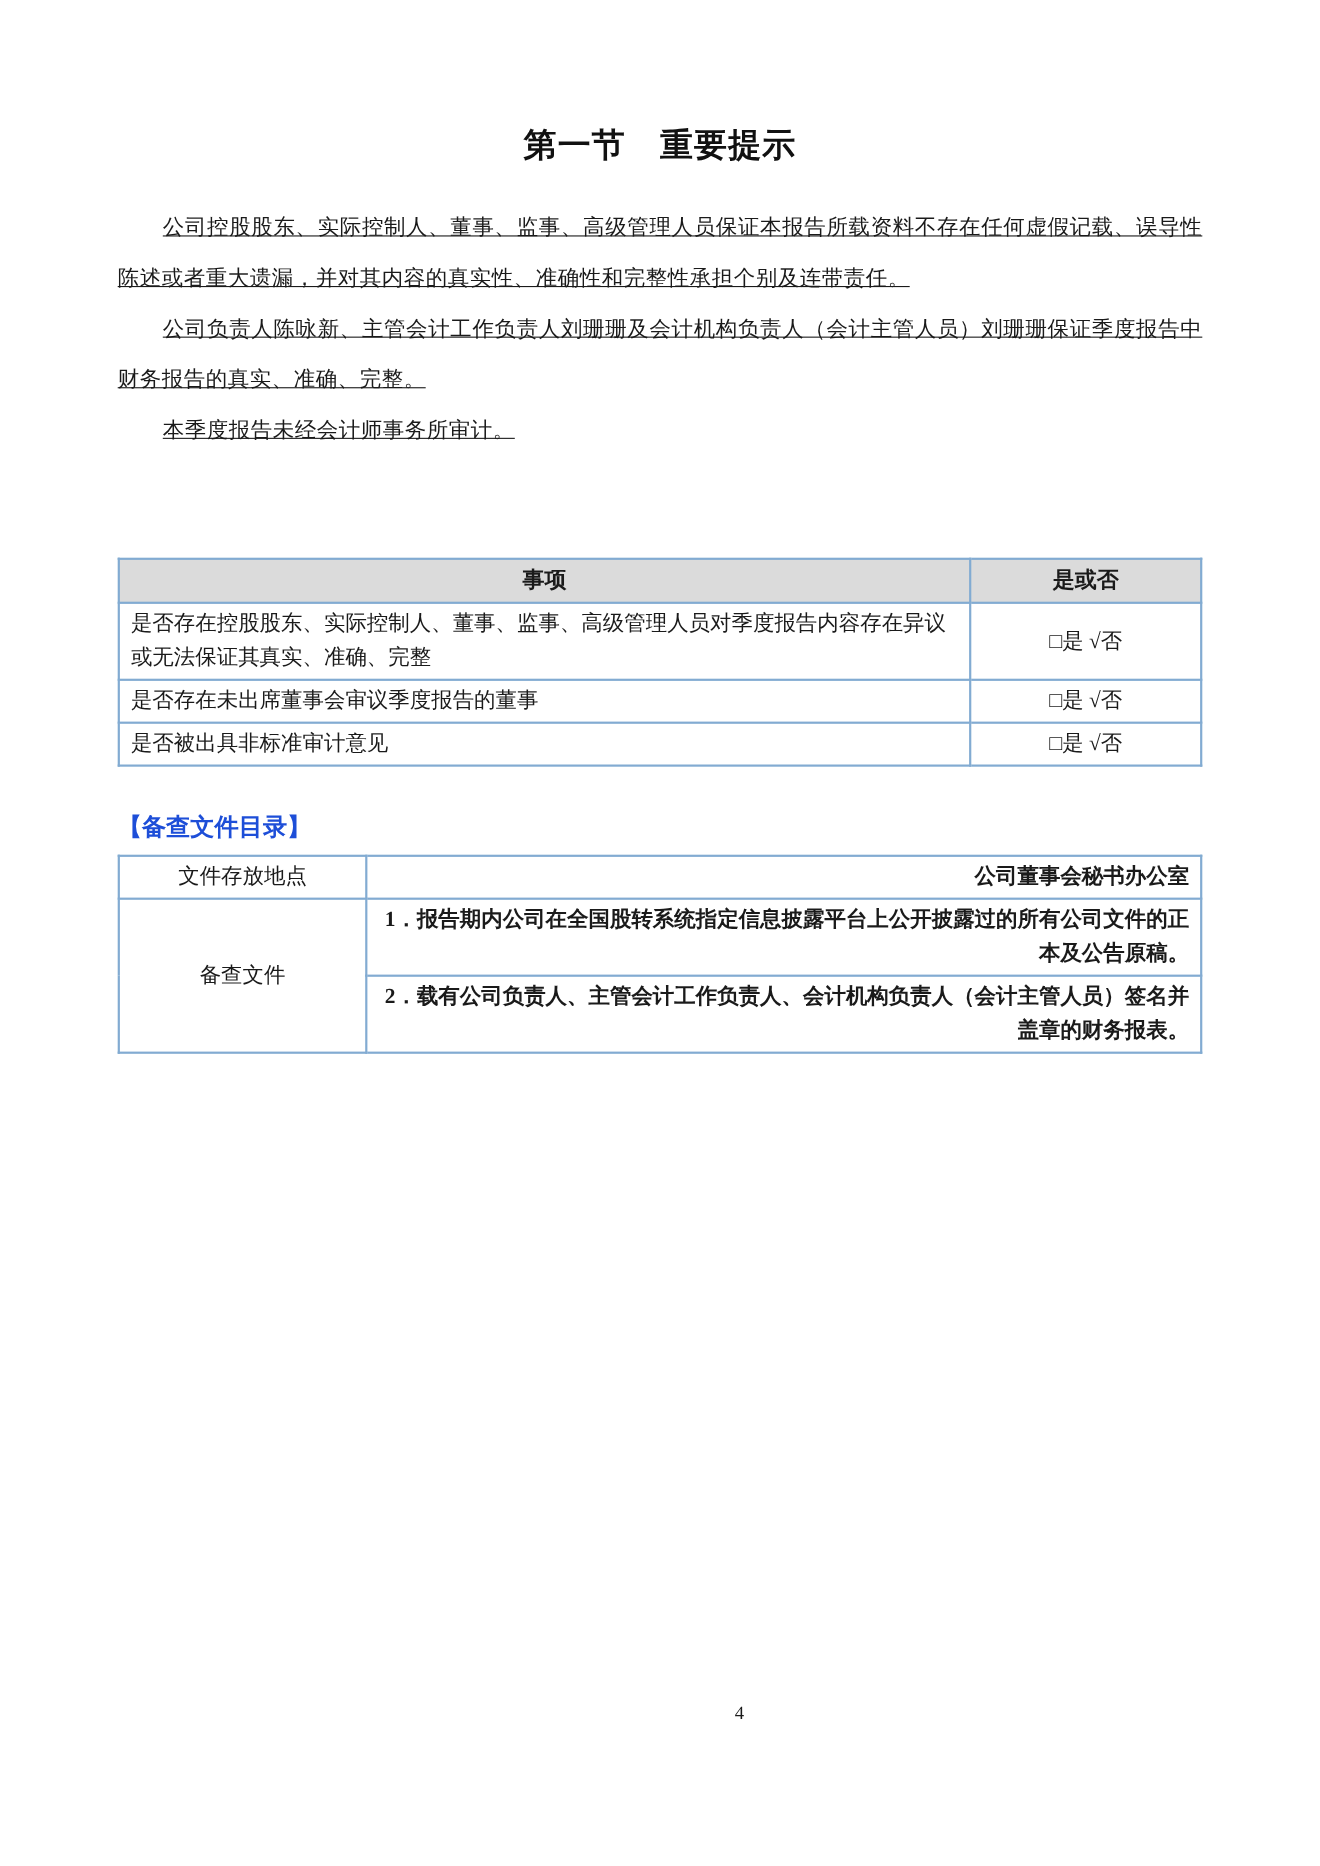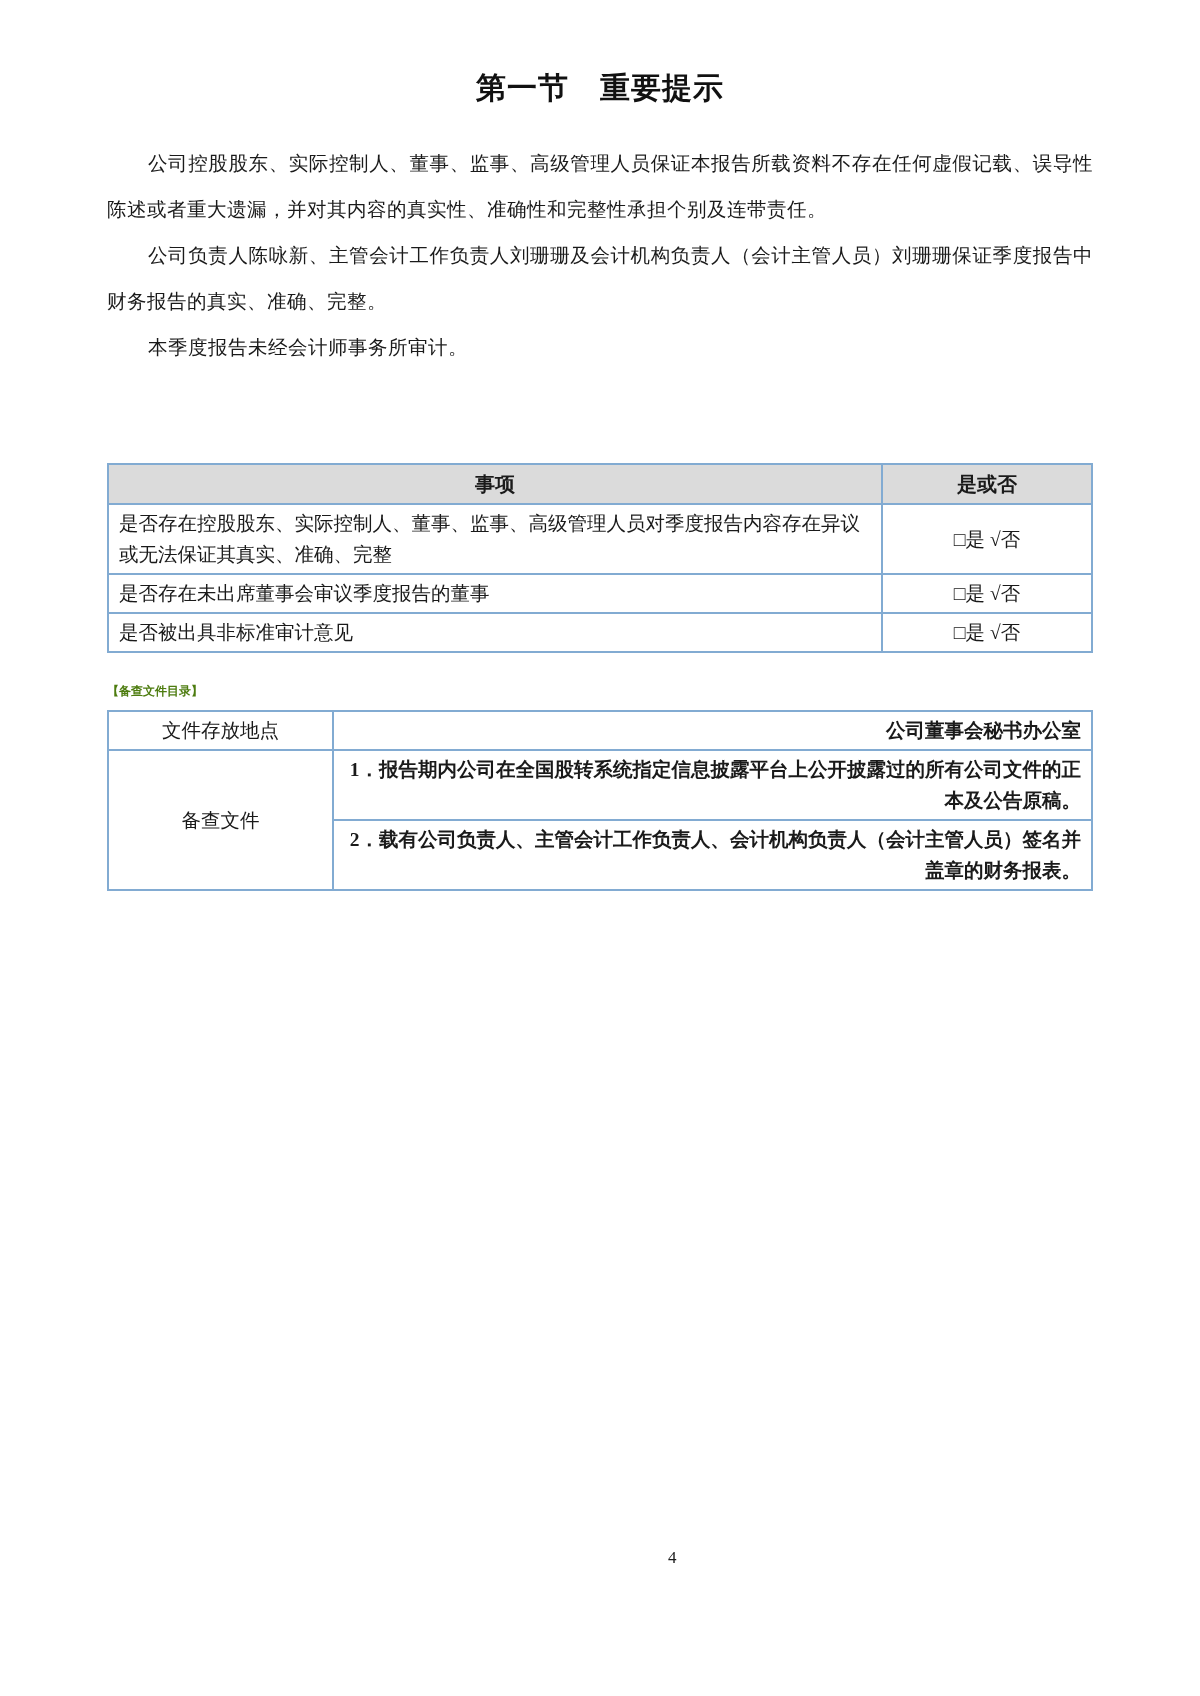--- a/index.html
+++ b/index.html
@@ -14,29 +14,29 @@
     color: #1a1a1a;
     overflow: hidden;
   }
   .content {
     position: absolute;
     left: 107px;
     top: 0;
     width: 986px;
   }
   .doc-title {
-    margin-top: 68px;
+    margin-top: 112px;
     text-align: center;
     font-family: "Liberation Sans", "DejaVu Sans", sans-serif;
     font-weight: bold;
     font-size: 30px;
     letter-spacing: 1px;
     color: #111111;
   }
-  .paragraphs { margin-top: 32px; }
+  .paragraphs { margin-top: 32px; text-decoration: underline; }
   .paragraphs p {
     font-size: 19.5px;
     line-height: 46px;
     text-align: justify;
     text-indent: 41px;
     letter-spacing: 0.5px;
   }
   table {
     width: 100%;
     border-collapse: collapse;
@@ -56,25 +56,25 @@
     font-weight: bold;
     font-size: 20px;
     text-align: center;
     height: 40px;
   }
   .items-table td.item-cell { text-align: left; }
   .items-table td.answer-cell { text-align: center; }
   .items-table .col-answer { width: 210px; }
   .items-table tbody tr { height: 33px; }
   .docs-heading {
-    margin-top: 30px;
+    margin-top: 40px;
     font-family: "Liberation Sans", "DejaVu Sans", sans-serif;
     font-weight: bold;
-    font-size: 12px;
-    color: #4d7c0f;
+    font-size: 22px;
+    color: #1d4ed8;
   }
   .docs-table { margin-top: 10px; }
   .docs-table .col-label { width: 225px; }
   .docs-table td.label-cell {
     text-align: center;
     vertical-align: middle;
     margin-top: 28px;
   }
   .docs-table td.value-cell { text-align: right; font-weight: bold; }
   .docs-table tr.single { height: 33px; }

